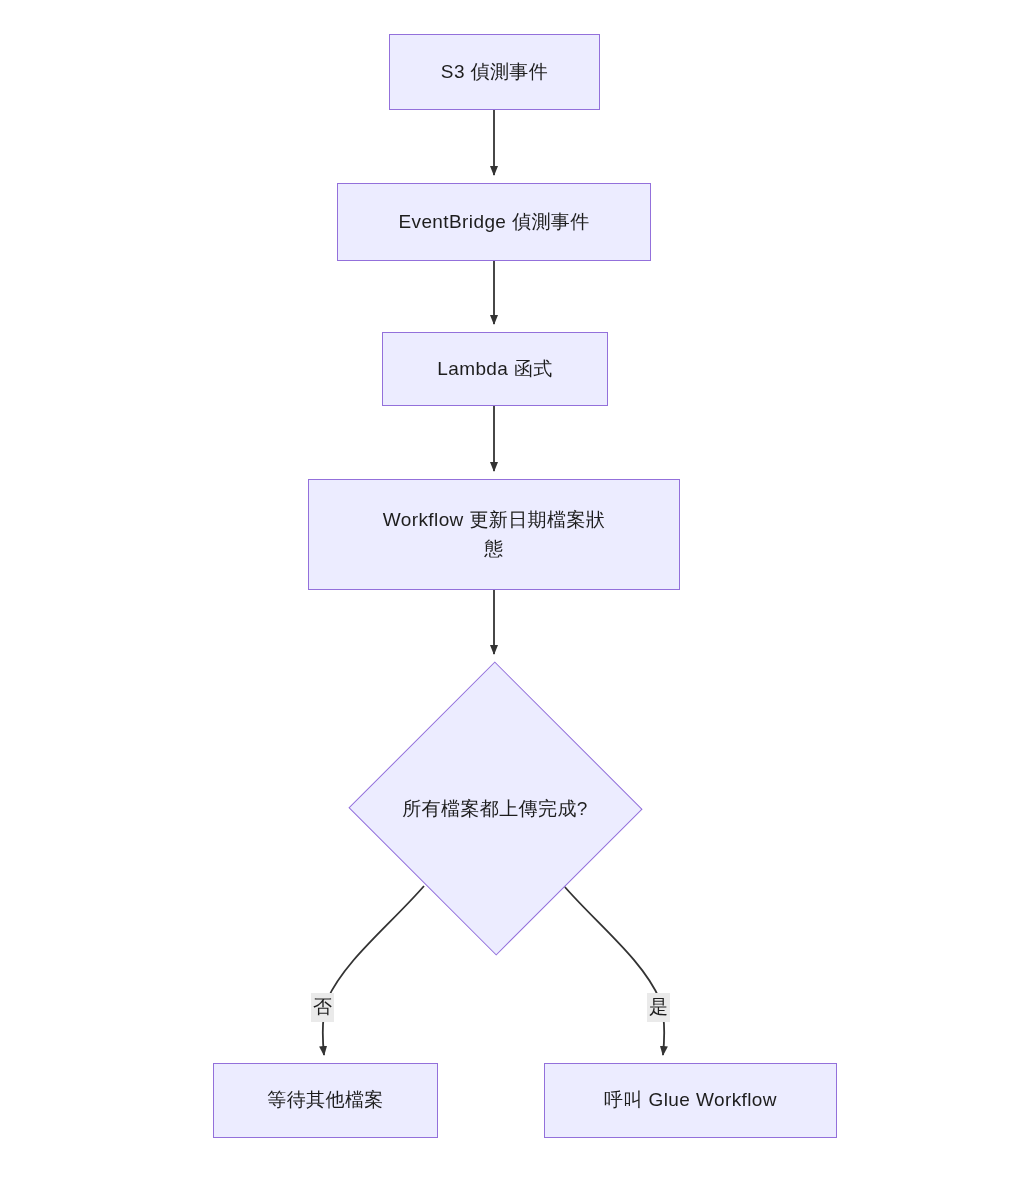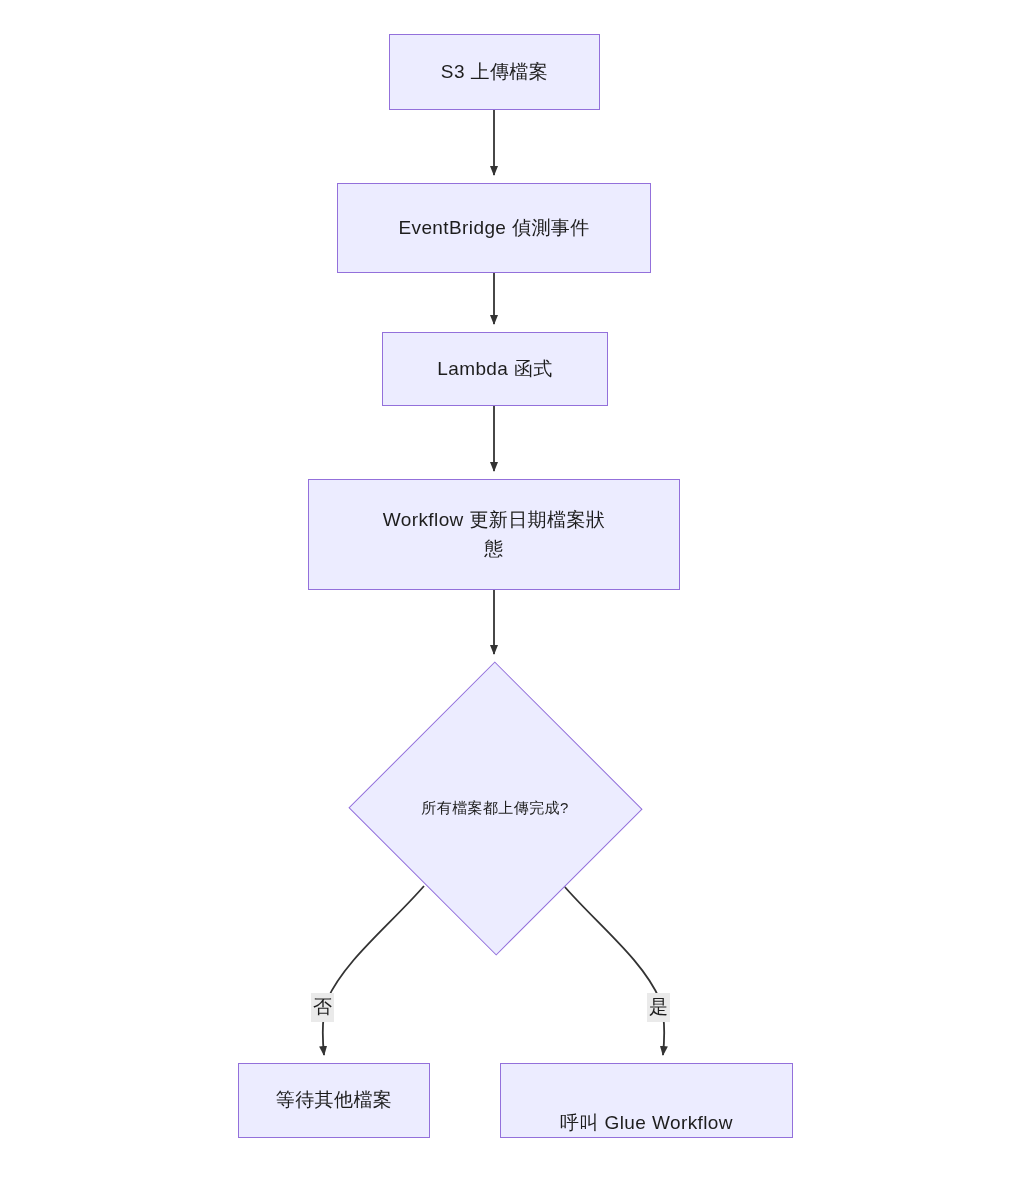--- a/index.html
+++ b/index.html
@@ -72,21 +72,21 @@
   .node-diamond .diamond-text {
     position: absolute;
     left: 0;
     top: 0;
     width: 100%;
     height: 100%;
     display: flex;
     align-items: center;
     justify-content: center;
     text-align: center;
-    font-size: 15px;
+    font-size: 19px;
     color: #1d1d1d;
     letter-spacing: 0.4px;
   }
   .edge-label {
     position: absolute;
     background: #eaeaea;
     color: #1d1d1d;
     font-size: 19px;
     line-height: 1.2;
     padding: 3px 2px;
@@ -125,24 +125,24 @@
     <g>
       <path d="M 424,886 C 390,925 345,960 327,1000 C 322,1016 322,1035 324,1055" stroke="#333333" stroke-width="1.8" fill="none" marker-end="url(#arrowhead)"></path>
     </g>
 
     <g>
       <path d="M 564,886 C 598,925 643,960 660,1000 C 665,1016 665,1035 663,1055" stroke="#333333" stroke-width="1.8" fill="none" marker-end="url(#arrowhead)"></path>
     </g>
   </svg>
 
   <div class="node" style="left:389px; top:34px; width:211px; height:76px;">
-    <span class="node-label">S3 上傳檔案</span>
+    <span class="node-label">S3 偵測事件</span>
   </div>
 
-  <div class="node" style="left:337px; top:183px; width:314px; height:90px;">
+  <div class="node" style="left:337px; top:183px; width:314px; height:78px;">
     <span class="node-label">EventBridge 偵測事件</span>
   </div>
 
   <div class="node" style="left:382px; top:332px; width:226px; height:74px;">
     <span class="node-label">Lambda 函式</span>
   </div>
 
   <div class="node" style="left:308px; top:479px; width:372px; height:111px;">
     <span class="node-label">Workflow 更新日期檔案狀
 態</span>
@@ -156,21 +156,21 @@
   </div>
 
   <div class="edge-label" style="left:311px; top:993px;">
     <span>否</span>
   </div>
 
   <div class="edge-label" style="left:647px; top:993px;">
     <span>是</span>
   </div>
 
-  <div class="node" style="left:213px; top:1063px; width:192px; height:75px;margin-left:25px;">
+  <div class="node" style="left:213px; top:1063px; width:225px; height:75px;">
     <span class="node-label">等待其他檔案</span>
   </div>
 
-  <div class="node" style="left:500px; top:1063px; width:293px; height:75px;align-items:flex-end;">
+  <div class="node" style="left:544px; top:1063px; width:293px; height:75px;">
     <span class="node-label">呼叫 Glue Workflow</span>
   </div>
 
 </div>
 
 </body></html>

